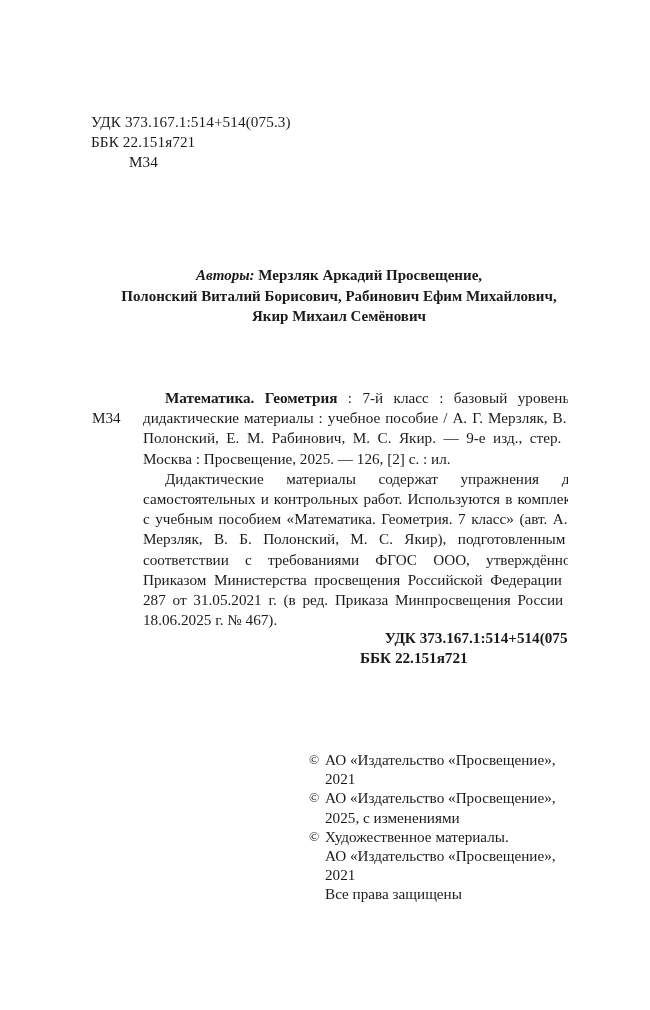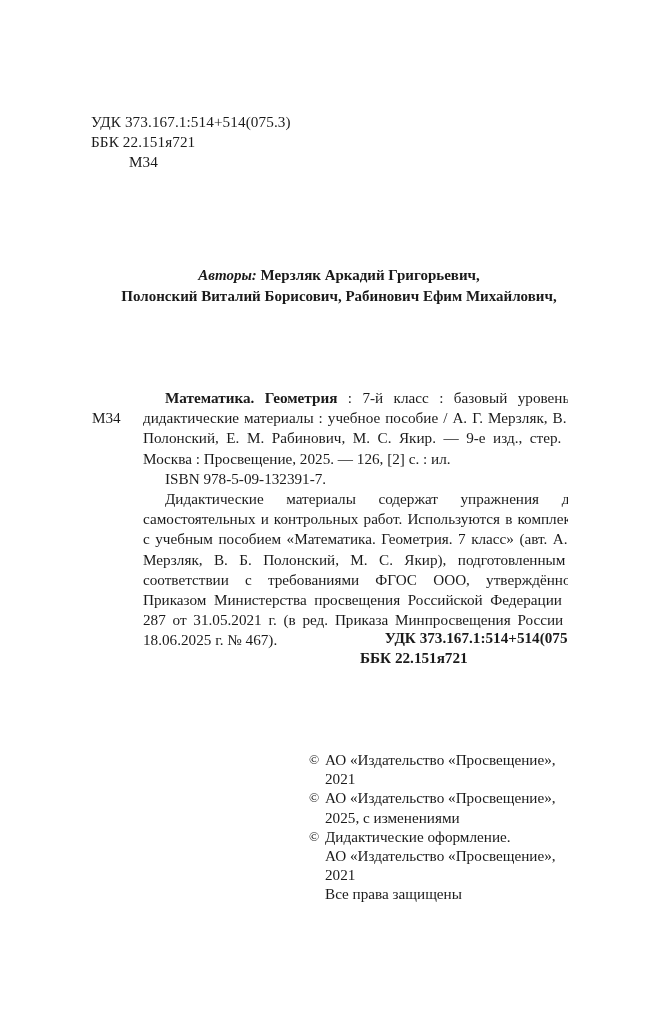--- a/index.html
+++ b/index.html
@@ -154,30 +154,30 @@
 <div id="page">
 
   <div id="classification-block">
     <span class="cls-line">УДК 373.167.1:514+514(075.3)</span>
     <span class="cls-line">ББК 22.151я721</span>
     <span class="cls-line cls-indent">М34</span>
   </div>
 
 
   <div id="authors-block">
-    <span class="authors-line"><span class="authors-label">Авторы:</span> <span>Мерзляк Аркадий Григорьевич,</span></span>
+    <span class="authors-line"><span class="authors-label">Авторы:</span> <span>Мерзляк Аркадий Просвещение,</span></span>
     <span class="authors-line">Полонский Виталий Борисович, Рабинович Ефим Михайлович,</span>
+    <span class="authors-line">Якир Михаил Семёнович</span>
   </div>
 
   <div id="catalog-entry">
     <div id="catalog-sigla">М34</div>
 
     <p class="biblio-para indented"><span class="title-bold">Математика. Геометрия</span><span> : 7-й класс : базовый уровень : дидактические материалы : учебное пособие / А. Г. Мерзляк, В. Б. Полонский, Е. М. Рабинович, М. С. Якир. — 9-е изд., стер. — Москва : Просвещение, 2025. — 126, [2] с. : ил.</span></p>
 
-    <p class="biblio-para indented no-justify">ISBN 978-5-09-132391-7.</p>
 
     <p class="biblio-para indented">Дидактические материалы содержат упражнения для самостоятельных и контрольных работ. Используются в комплекте с учебным пособием «Математика. Геометрия. 7 класс» (авт. А. Г. Мерзляк, В. Б. Полонский, М. С. Якир), подготовленным в соответствии с требованиями ФГОС ООО, утверждённого Приказом Министерства просвещения Российской Федерации № 287 от 31.05.2021 г. (в ред. Приказа Минпросвещения России от 18.06.2025 г. № 467).</p>
   </div>
 
   <div id="classification-repeat">
     <span class="cr-line">УДК 373.167.1:514+514(075.3)</span>
     <span class="cr-line cr-second">ББК 22.151я721</span>
   </div>
 
 
@@ -190,21 +190,21 @@
     </span>
 
     <span class="copy-entry">
       <span class="copy-mark">©</span>
       <span>АО «Издательство «Просвещение»,</span>
       <span class="copy-cont">2025, с изменениями</span>
     </span>
 
     <span class="copy-entry">
       <span class="copy-mark">©</span>
-      <span>Дидактические оформление.</span>
+      <span>Художественное материалы.</span>
       <span class="copy-cont">АО «Издательство «Просвещение»,</span>
       <span class="copy-cont">2021</span>
     </span>
 
     <span class="copy-plain">Все права защищены</span>
   </div>
 
 </div>
 
 </body></html>

